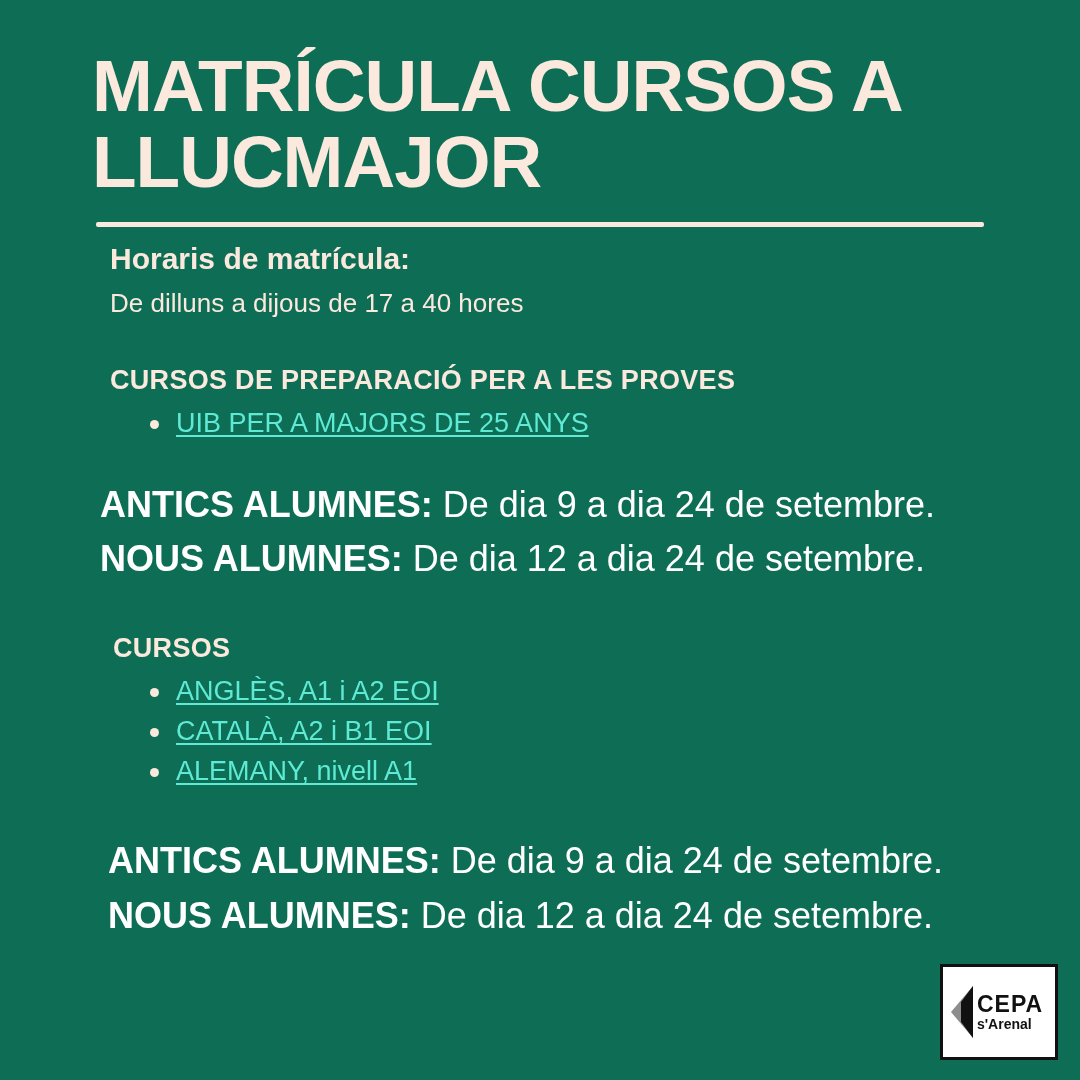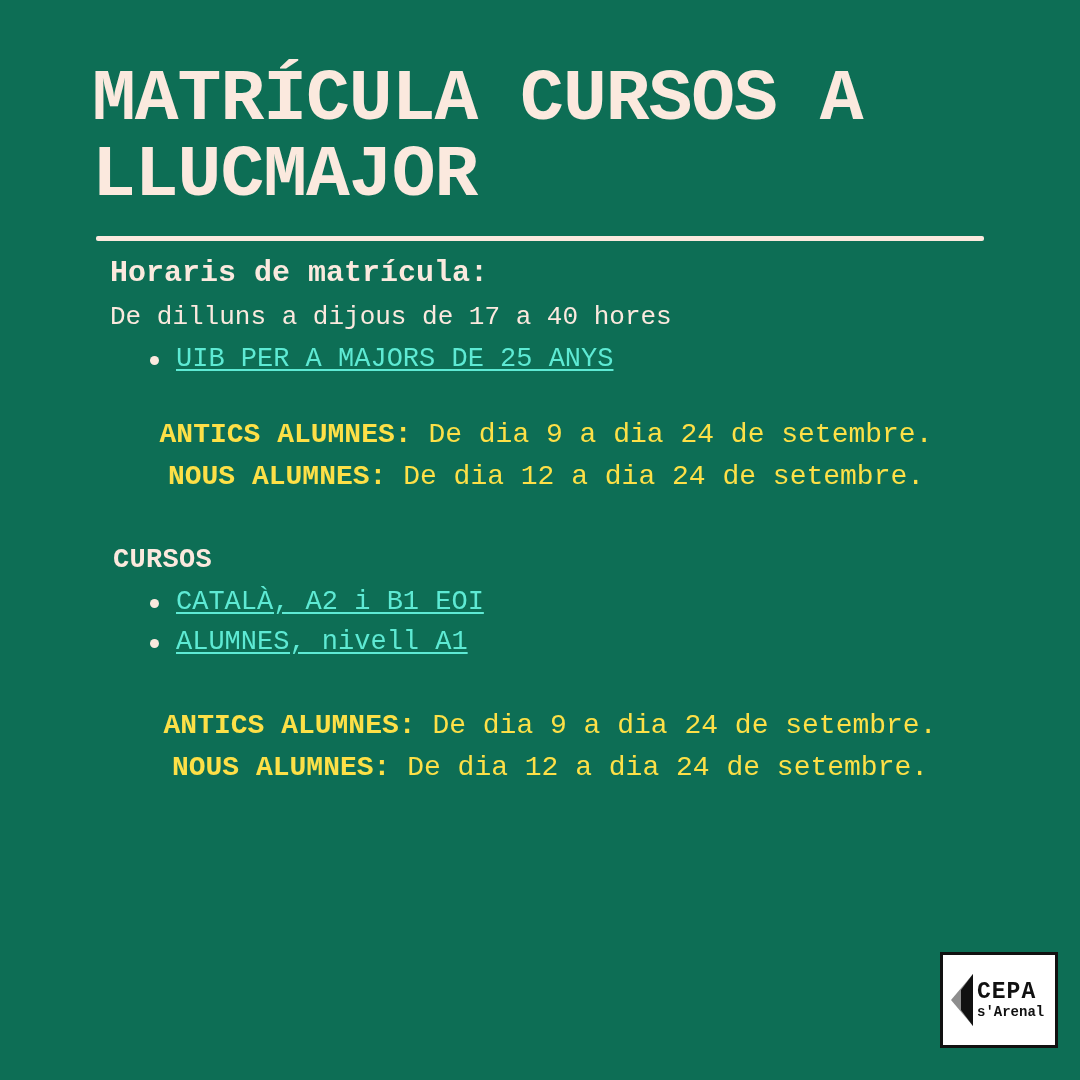--- a/index.html
+++ b/index.html
@@ -11,23 +11,22 @@
     height: 1080px;
     background: #0d6e55;
     font-family: "Liberation Sans", sans-serif;
     color: #fbe9de;
     overflow: hidden;
     position: relative;
   }
   .poster {
     position: absolute;
     inset: 0;
-    padding: 62px 88px 0 88px;
+    padding: 48px 88px 0 88px;
     box-sizing: border-box;
-    font-family: Liberation Mono, monospace;
   }
   .title {
     font-size: 73px;
     font-weight: bold;
     line-height: 1.04;
     letter-spacing: -1px;
     color: #fbe9de;
     margin: 0;
     padding: 0 0 0 4px;
     text-transform: uppercase;
@@ -87,36 +86,35 @@
   }
   ul.bullets li span.u {
     text-decoration: underline;
     text-underline-offset: 3px;
   }
   .dates {
     margin-top: 34px;
     padding-left: 12px;
   }
   .dates .row {
-    font-size: 28px;
+    font-size: 36px;
     line-height: 1.52;
-    color: #fde047;
-    text-align: center;
+    color: #ffffff;
   }
   .dates .row b {
     font-weight: bold;
   }
   .dates.lower {
     margin-top: 42px;
     padding-left: 20px;
   }
   .logo {
     position: absolute;
     right: 22px;
-    bottom: 32px;
+    bottom: 20px;
     width: 118px;
     height: 96px;
     background: #ffffff;
     border: 3px solid #111;
     box-sizing: border-box;
     display: flex;
     align-items: center;
     padding-left: 6px;
   }
   .logo .mark {
@@ -149,39 +147,41 @@
 
   <h1 class="title">MATRÍCULA CURSOS A LLUCMAJOR</h1>
   <div class="title-rule"></div>
 
   <div class="block">
     <div class="sub-head">Horaris de matrícula:</div>
     <div class="sub-line">De dilluns a dijous de 17 a 40 hores</div>
   </div>
 
   <div class="block">
+    <div class="section-head">CURSOS DE PREPARACIÓ PER A LES PROVES</div>
     <ul class="bullets">
       <li><span class="u">UIB PER A MAJORS DE 25 ANYS</span></li>
     </ul>
   </div>
 
   <div class="dates">
     <div class="row">
       <b>ANTICS ALUMNES:</b><span> De dia 9 a dia 24 de setembre.</span>
     </div>
     <div class="row">
       <b>NOUS ALUMNES:</b><span> De dia 12 a dia 24 de setembre.</span>
     </div>
   </div>
 
   <div class="block">
     <div class="section-head tight">CURSOS</div>
     <ul class="bullets">
+      <li><span class="u">ANGLÈS, A1 i A2 EOI</span></li>
       <li><span class="u">CATALÀ, A2 i B1 EOI</span></li>
-      <li><span class="u">ALUMNES, nivell A1</span></li>
+      <li><span class="u">ALEMANY, nivell A1</span></li>
     </ul>
   </div>
 
   <div class="dates lower">
     <div class="row">
       <b>ANTICS ALUMNES:</b><span> De dia 9 a dia 24 de setembre.</span>
     </div>
     <div class="row">
       <b>NOUS ALUMNES:</b><span> De dia 12 a dia 24 de setembre.</span>
     </div>

